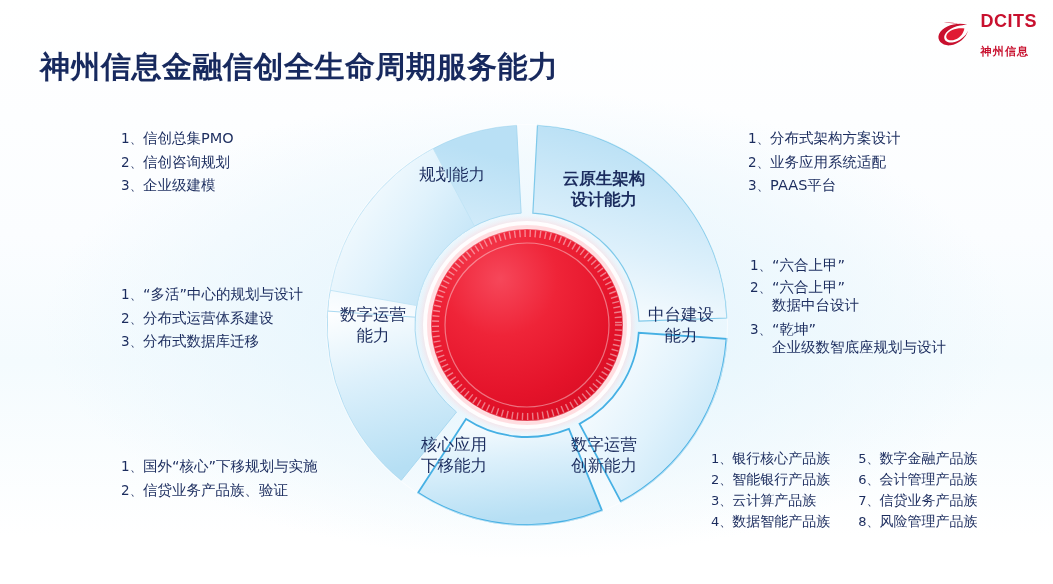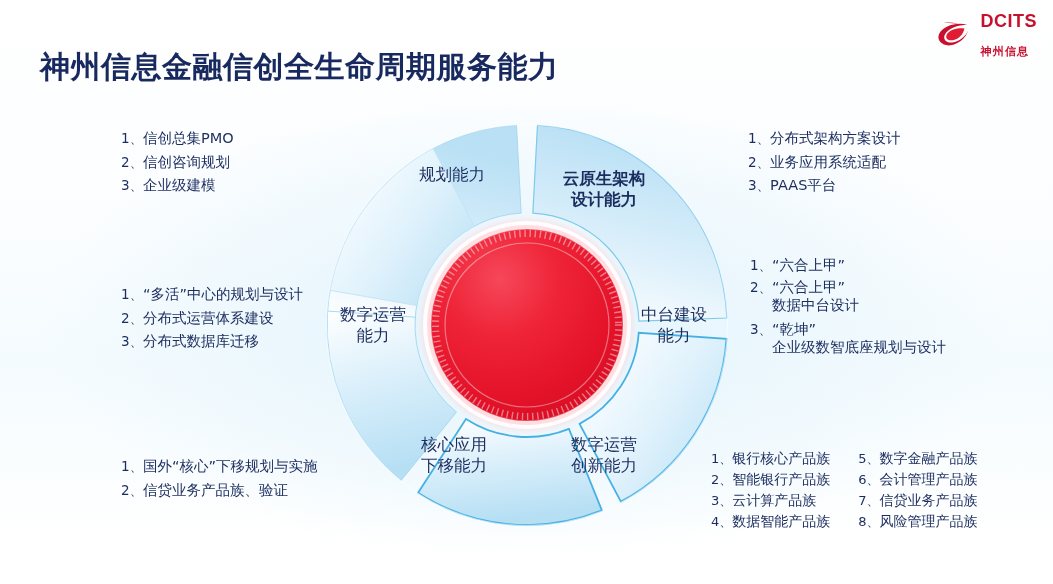--- a/index.html
+++ b/index.html
@@ -266,21 +266,21 @@
       <circle cx="217" cy="207" r="96" fill="none" stroke="rgba(255,255,255,0.30)" stroke-width="1.4"></circle>
     </svg>
 
     <div class="seg-label" style="left:72px;top:46px;width:140px;">
       <div>规划能力</div>
     </div>
     <div class="seg-label" style="left:222px;top:50px;width:144px;font-weight:bold;">
       <div>云原生架构</div>
       <div>设计能力</div>
     </div>
-    <div class="seg-label" style="left:309px;top:186px;width:110px;">
+    <div class="seg-label" style="left:316px;top:186px;width:110px;">
       <div>中台建设</div>
       <div>能力</div>
     </div>
     <div class="seg-label" style="left:224px;top:316px;width:140px;">
       <div>数字运营</div>
       <div>创新能力</div>
     </div>
     <div class="seg-label" style="left:74px;top:316px;width:140px;">
       <div>核心应用</div>
       <div>下移能力</div>

